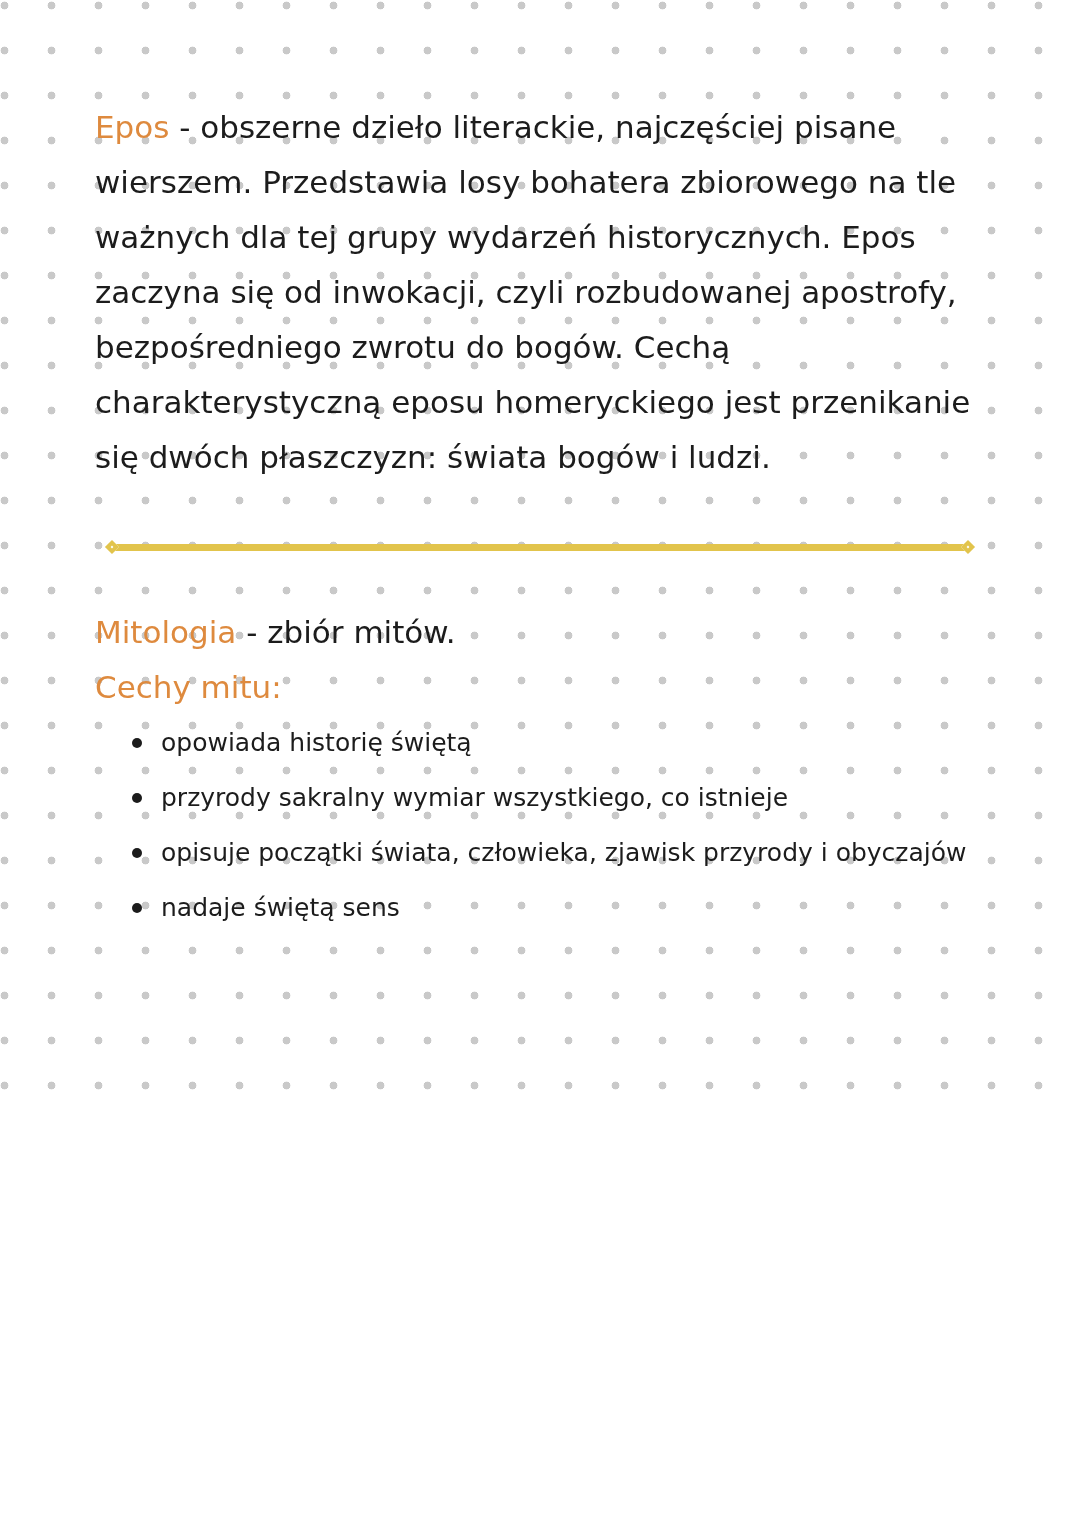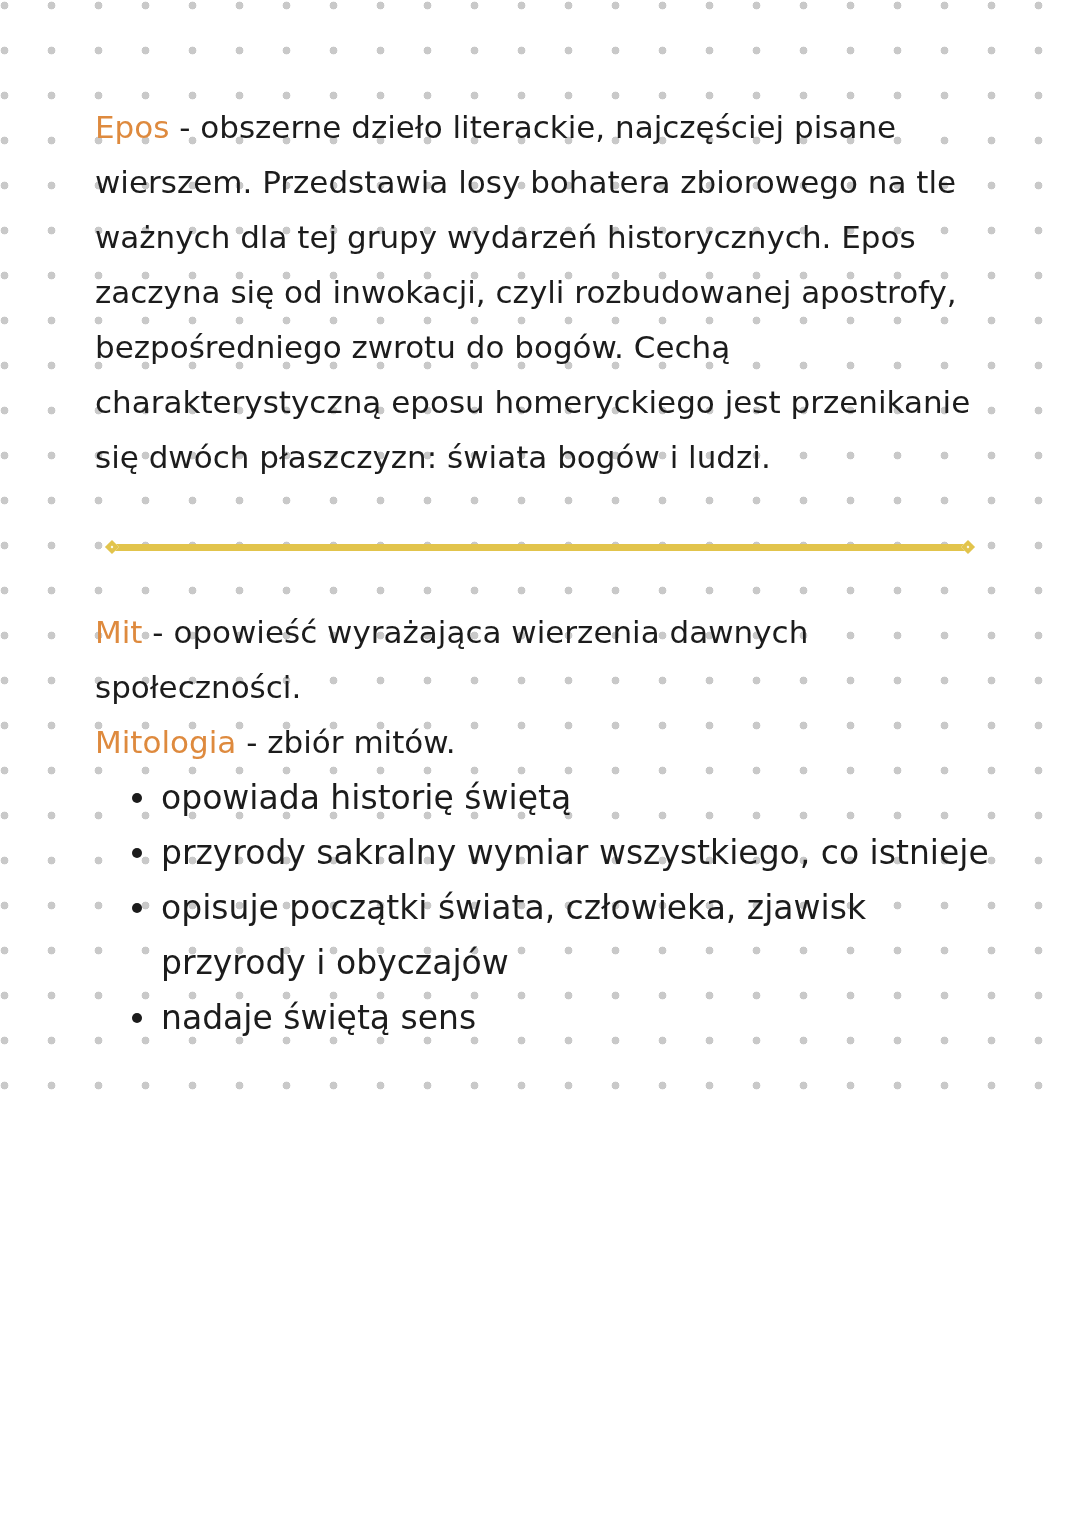--- a/index.html
+++ b/index.html
@@ -63,21 +63,21 @@
     margin:0 -6px;
   }
   ul.features{
     margin:0;
     padding:0;
     list-style:none;
   }
   ul.features li{
     position:relative;
     padding-left:66px;
-    font-size:33px;
+    font-size:25px;
     line-height:55px;
     font-weight:500;
   }
   ul.features li::before{
     content:"";
     position:absolute;
     left:37px;top:23px;
     width:10px;height:10px;
     border-radius:50%;
     background:var(--text);
@@ -90,24 +90,24 @@
   <div class="content">
 
     <p class="para"><span class="term">Epos</span><span> - obszerne dzieło literackie, najczęściej pisane wierszem. Przedstawia losy bohatera zbiorowego na tle ważnych dla tej grupy wydarzeń historycznych. Epos zaczyna się od inwokacji, czyli rozbudowanej apostrofy, bezpośredniego zwrotu do bogów. Cechą charakterystyczną eposu homeryckiego jest przenikanie się dwóch płaszczyzn: świata bogów i ludzi.</span></p>
 
     <div class="divider">
       <span class="diamond"></span>
       <span class="rule"></span>
       <span class="diamond"></span>
     </div>
 
-    <p class="para"><span class="term">Mit</span><span> - opowieść wyrażająca wierzenia dawnych społeczności.</span></p>
 
     <p class="para"><span class="term">Mitologia</span><span> - zbiór mitów.</span></p>
 
+    <p class="para heading">Cechy mitu:</p>
 
     <ul class="features">
       <li>opowiada historię świętą</li>
       <li>przyrody sakralny wymiar wszystkiego, co istnieje</li>
       <li>opisuje początki świata, człowieka, zjawisk przyrody i obyczajów</li>
       <li>nadaje świętą sens</li>
     </ul>
 
   </div>
 </div>

